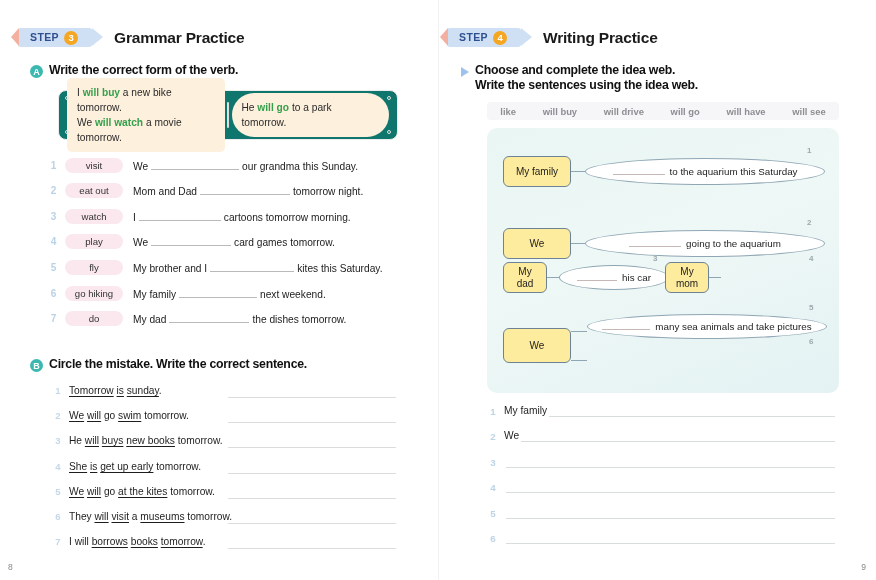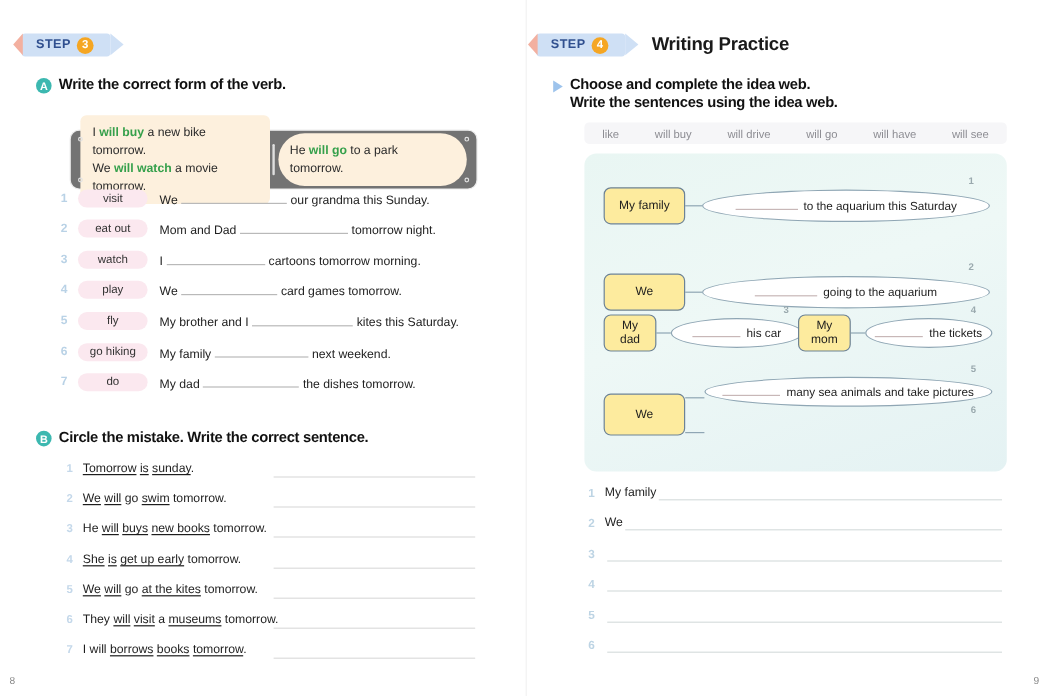--- a/index.html
+++ b/index.html
@@ -70,24 +70,24 @@
     width: 0; height: 0; margin-top: 4px; flex: 0 0 auto;
     border-top: 5px solid transparent;
     border-bottom: 5px solid transparent;
     border-left: 8px solid #9dc3ec;
   }
   .sec-head-lines { line-height: 15px; }
 
   
   .example-box {
     position: absolute;
-    background: #737373;
+    background: #0f766e;
     border: 1px solid #ececec;
     border-radius: 8px;
-    display: flex; align-items: center; margin-top: 18px;
+    display: flex; align-items: center;
   }
   .ex-inner {
     background: #fdf0dd;
     border-radius: 5px;
     padding: 7px 10px;
     font-size: 10.2px; line-height: 15px; color: #2a2a2a;
   }
   .ex-verb { color: #35a04b; font-weight: bold; }
   .ex-divider {
     width: 7px; height: 26px; position: relative;
@@ -130,21 +130,21 @@
   .u { text-decoration: underline; text-decoration-thickness: 1px; text-underline-offset: 2px; }
   .b-line {
     position: absolute; height: 1px; background: #dcdcdc;
   }
 
   
   .wordbank {
     position: absolute;
     background: #f6f6f8; border-radius: 4px;
     display: flex; align-items: center; justify-content: space-around;
-    font-size: 9.4px; color: #8d8d93;
+    font-size: 9.4px; color: #8d8d93; font-weight: bold;
   }
 
   
   .web-panel {
     position: absolute; border-radius: 10px;
     background: linear-gradient(160deg,#e9f6f3 0%,#eef8f6 45%,#e4f2f3 100%);
   }
   .node {
     position: absolute; background: #fdeb9e;
     border: 1.4px solid #6d8395; border-radius: 6px;
@@ -178,20 +178,21 @@
 <div class="spread">
 
   <div class="page page-left">
 
     <div class="step-header" style="left:18px; top:28px;">
       <div class="step-title-plate" style="width:150px;"></div>
       <div class="step-badge">
         <span class="step-word">STEP</span>
         <span class="step-num">3</span>
       </div>
+      <span class="step-title">Grammar Practice</span>
     </div>
 
     <div class="sec-head" style="left:30px; top:63px;">
       <span class="circle-marker">A</span>
       <span class="sec-head-text">Write the correct form of the verb.</span>
     </div>
 
     <div class="example-box" style="left:58px; top:90px; width:340px; height:50px; padding:0 8px;">
       <span class="screw" style="left:6px; top:5px;"></span>
       <span class="screw" style="right:6px; top:5px;"></span>
@@ -392,26 +393,20 @@
         <span class="oval-inner">
           <span class="oval-blank" style="width:40px;"></span>
           <span>his car</span>
         </span>
       </div>
       <span class="oval-num" style="left:166px; top:126px;">3</span>
 
       <div class="node" style="left:178px; top:134px; width:44px; height:31px; white-space:pre-line;">My
 mom</div>
 
-      <div class="oval" style="left:234px; top:137px; width:106px; height:25px;">
-        <span class="oval-inner">
-          <span class="oval-blank" style="width:40px;"></span>
-          <span>the tickets</span>
-        </span>
-      </div>
       <span class="oval-num" style="left:322px; top:126px;">4</span>
 
       <div class="node" style="left:16px; top:200px; width:68px; height:35px;">We</div>
 
       <div class="oval" style="left:100px; top:186px; width:240px; height:25px;">
         <span class="oval-inner">
           <span class="oval-blank" style="width:48px;"></span>
           <span>many sea animals and take pictures</span>
         </span>
       </div>

